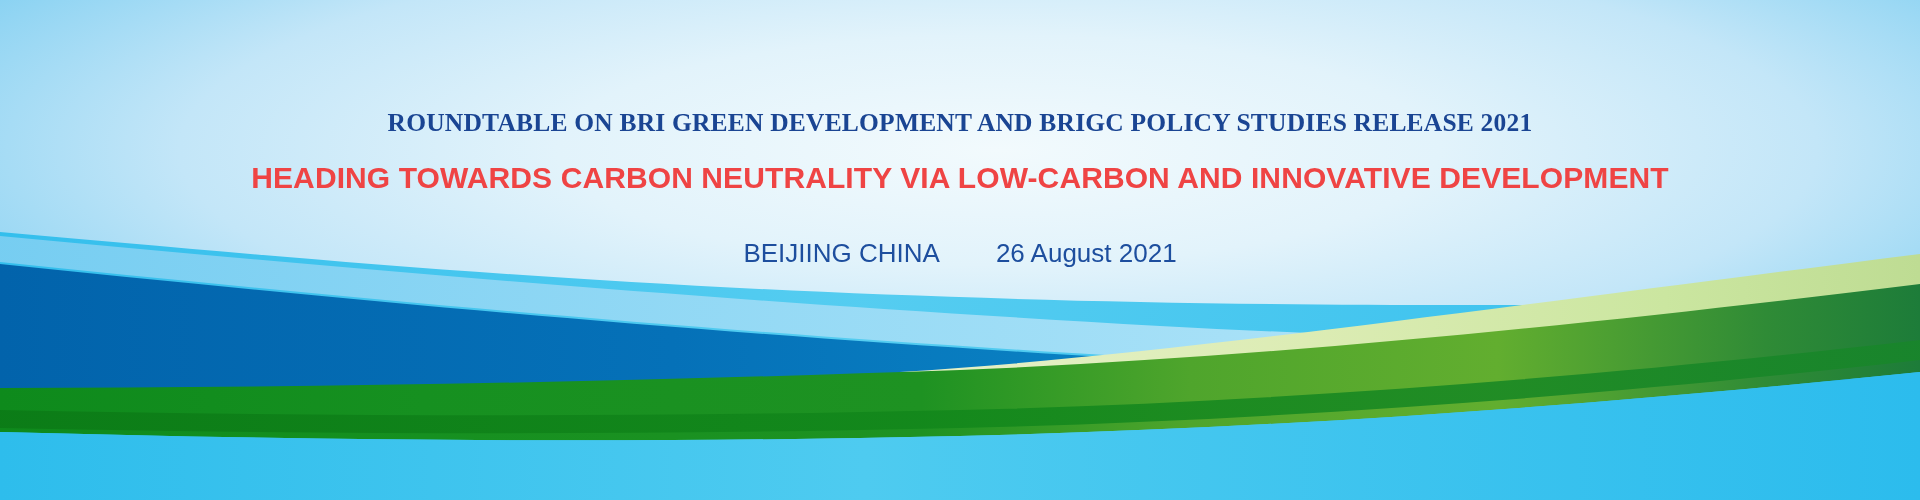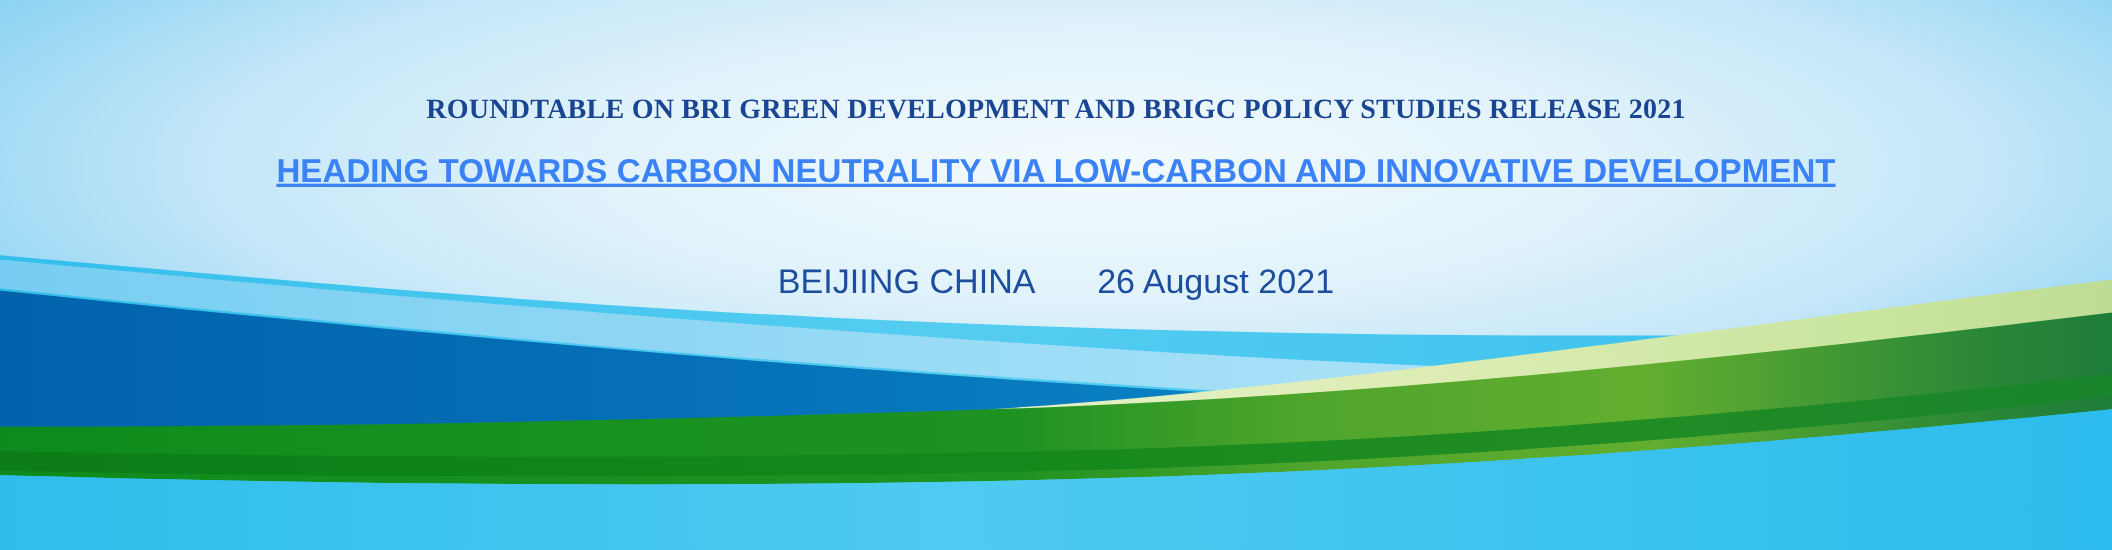--- a/index.html
+++ b/index.html
@@ -32,41 +32,40 @@
     z-index: 5;
   }
   .line {
     position: absolute;
     width: 100%;
     text-align: center;
     white-space: nowrap;
     color: #1d4b9e;
   }
   #title-eyebrow {
-    top: 84px;
+    top: 108px;
     font-family: "Liberation Serif", serif;
     font-weight: bold;
     font-size: 25.5px;
     letter-spacing: 0.2px;
     color: #1a4593;
   }
   #title-main {
-    top: 139px;
+    top: 161px;
     font-family: "Liberation Sans", sans-serif;
     font-weight: bold;
     font-size: 30px;
     letter-spacing: 0.1px;
-    color: #3b82f6;
-    text-decoration: underline;
+    color: #ef4444;
   }
   #venue-row {
     top: 238px;
     font-family: "Liberation Sans", sans-serif;
     font-weight: normal;
-    font-size: 31px;
+    font-size: 26px;
     color: #1d4e9e;
     display: flex;
     justify-content: center;
     align-items: baseline;
   }
   #venue-text { margin-right: 56px; }
   #date-text { }
 </style>
 </head>
 <body>

